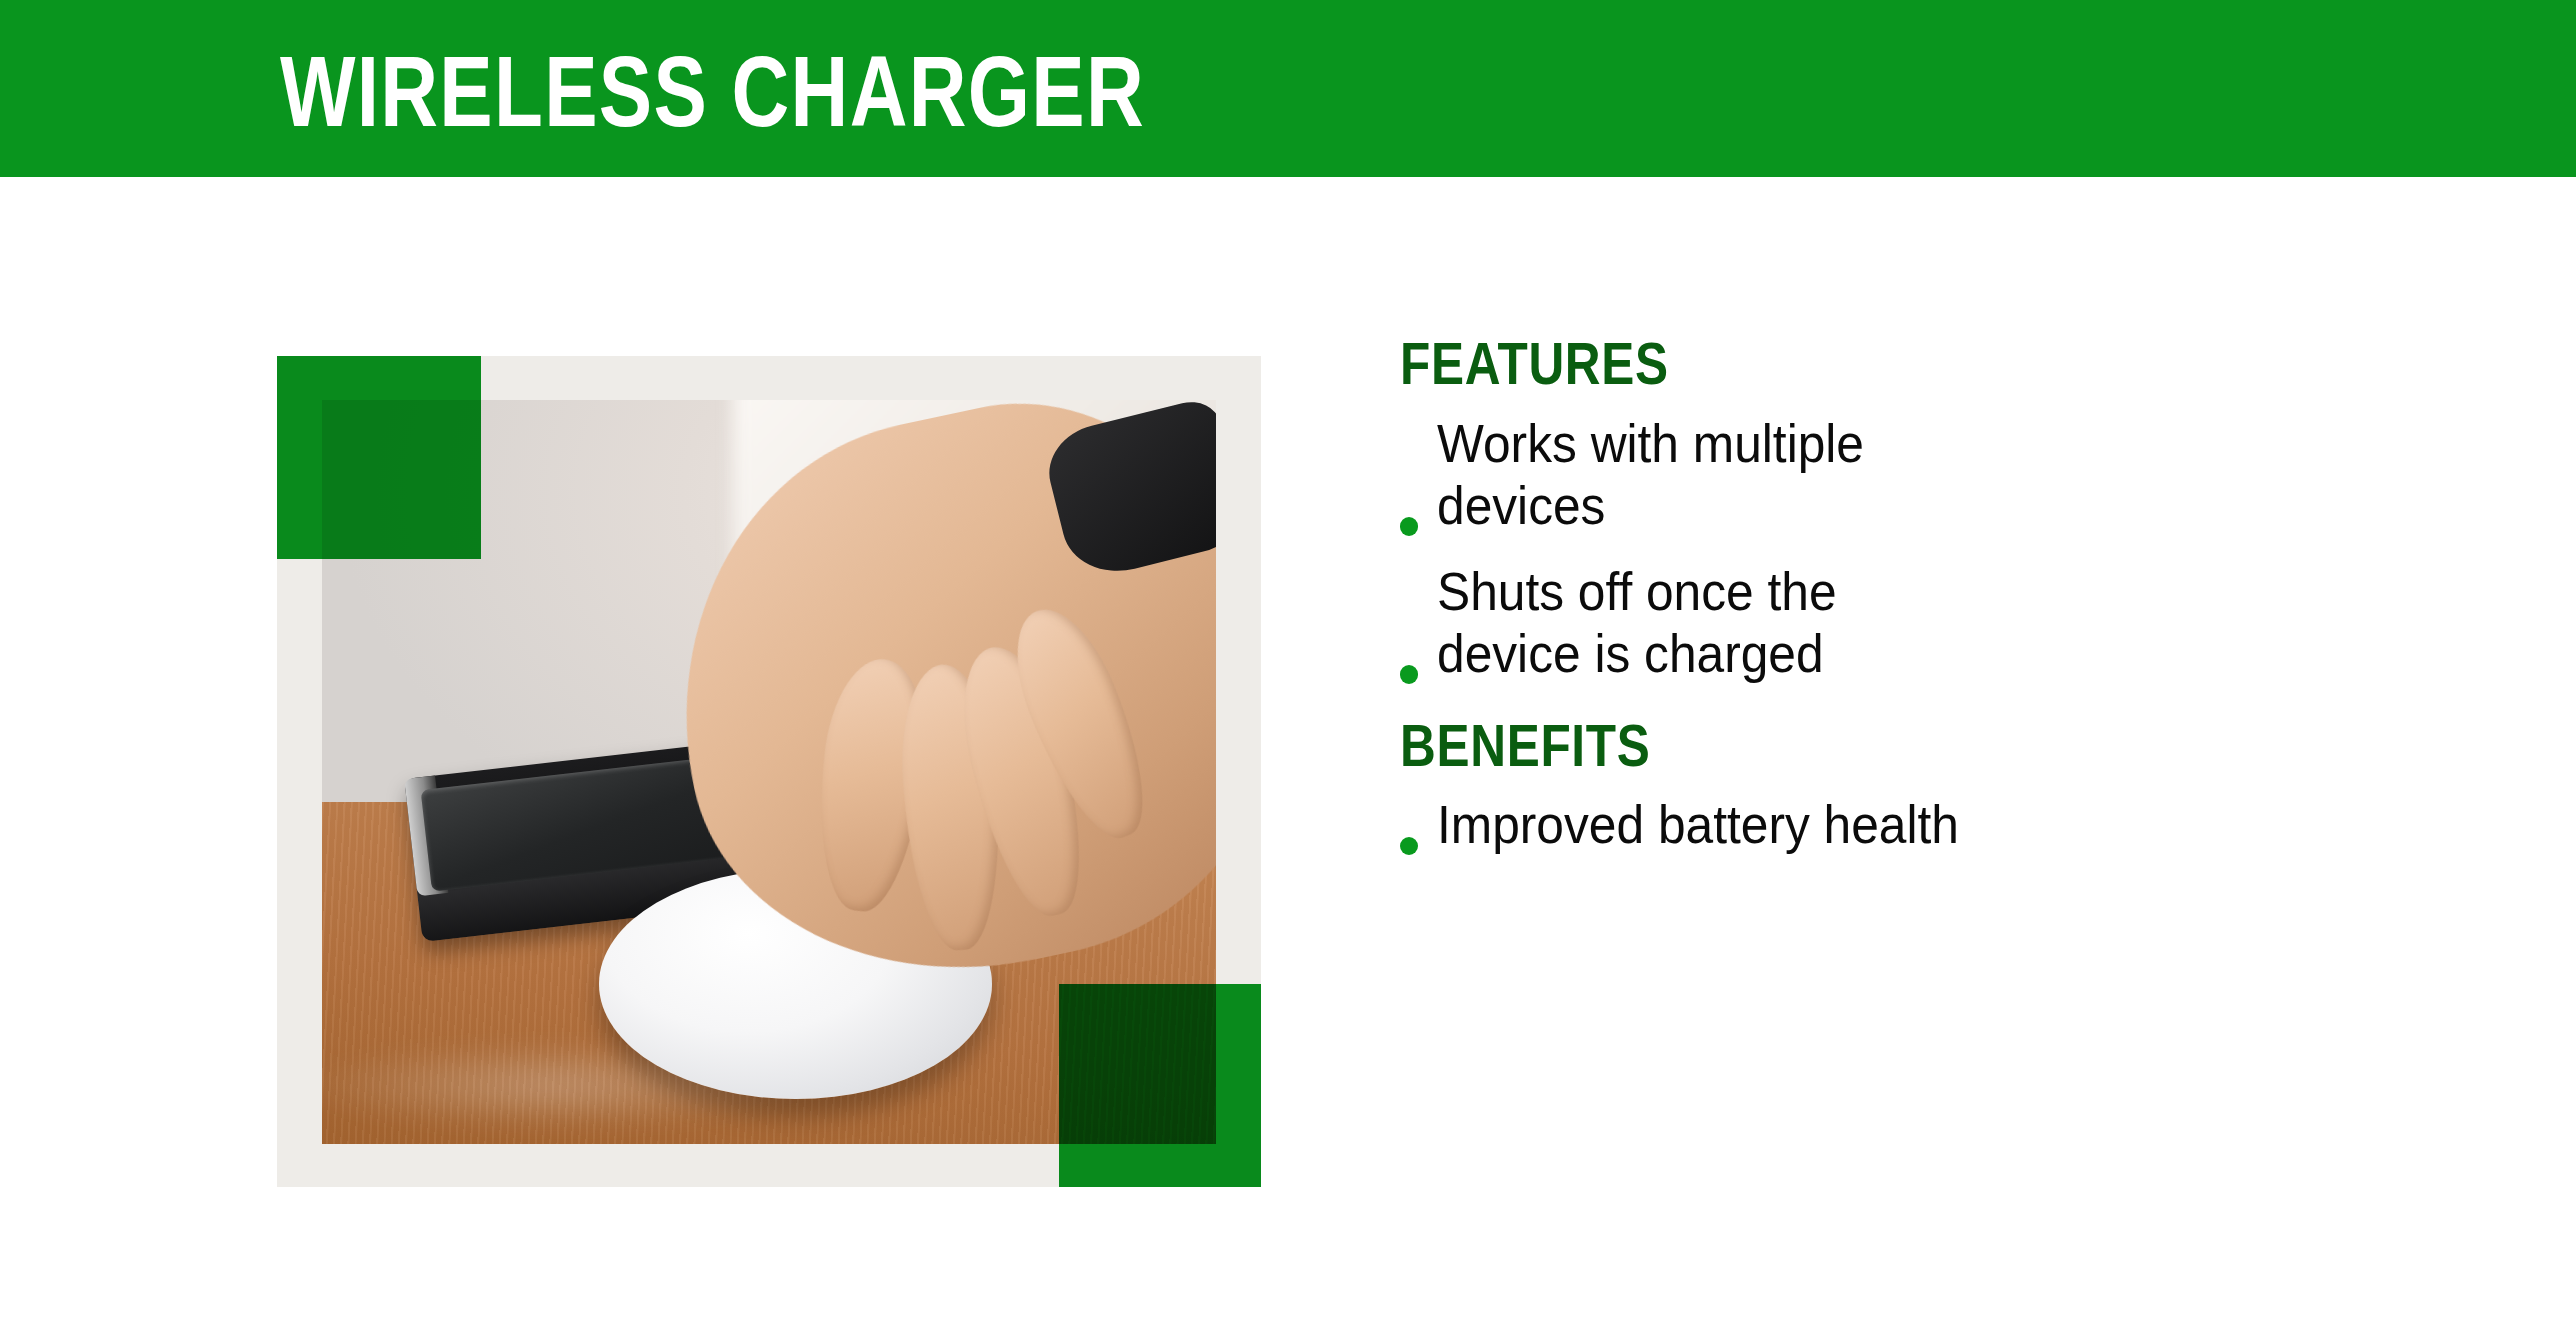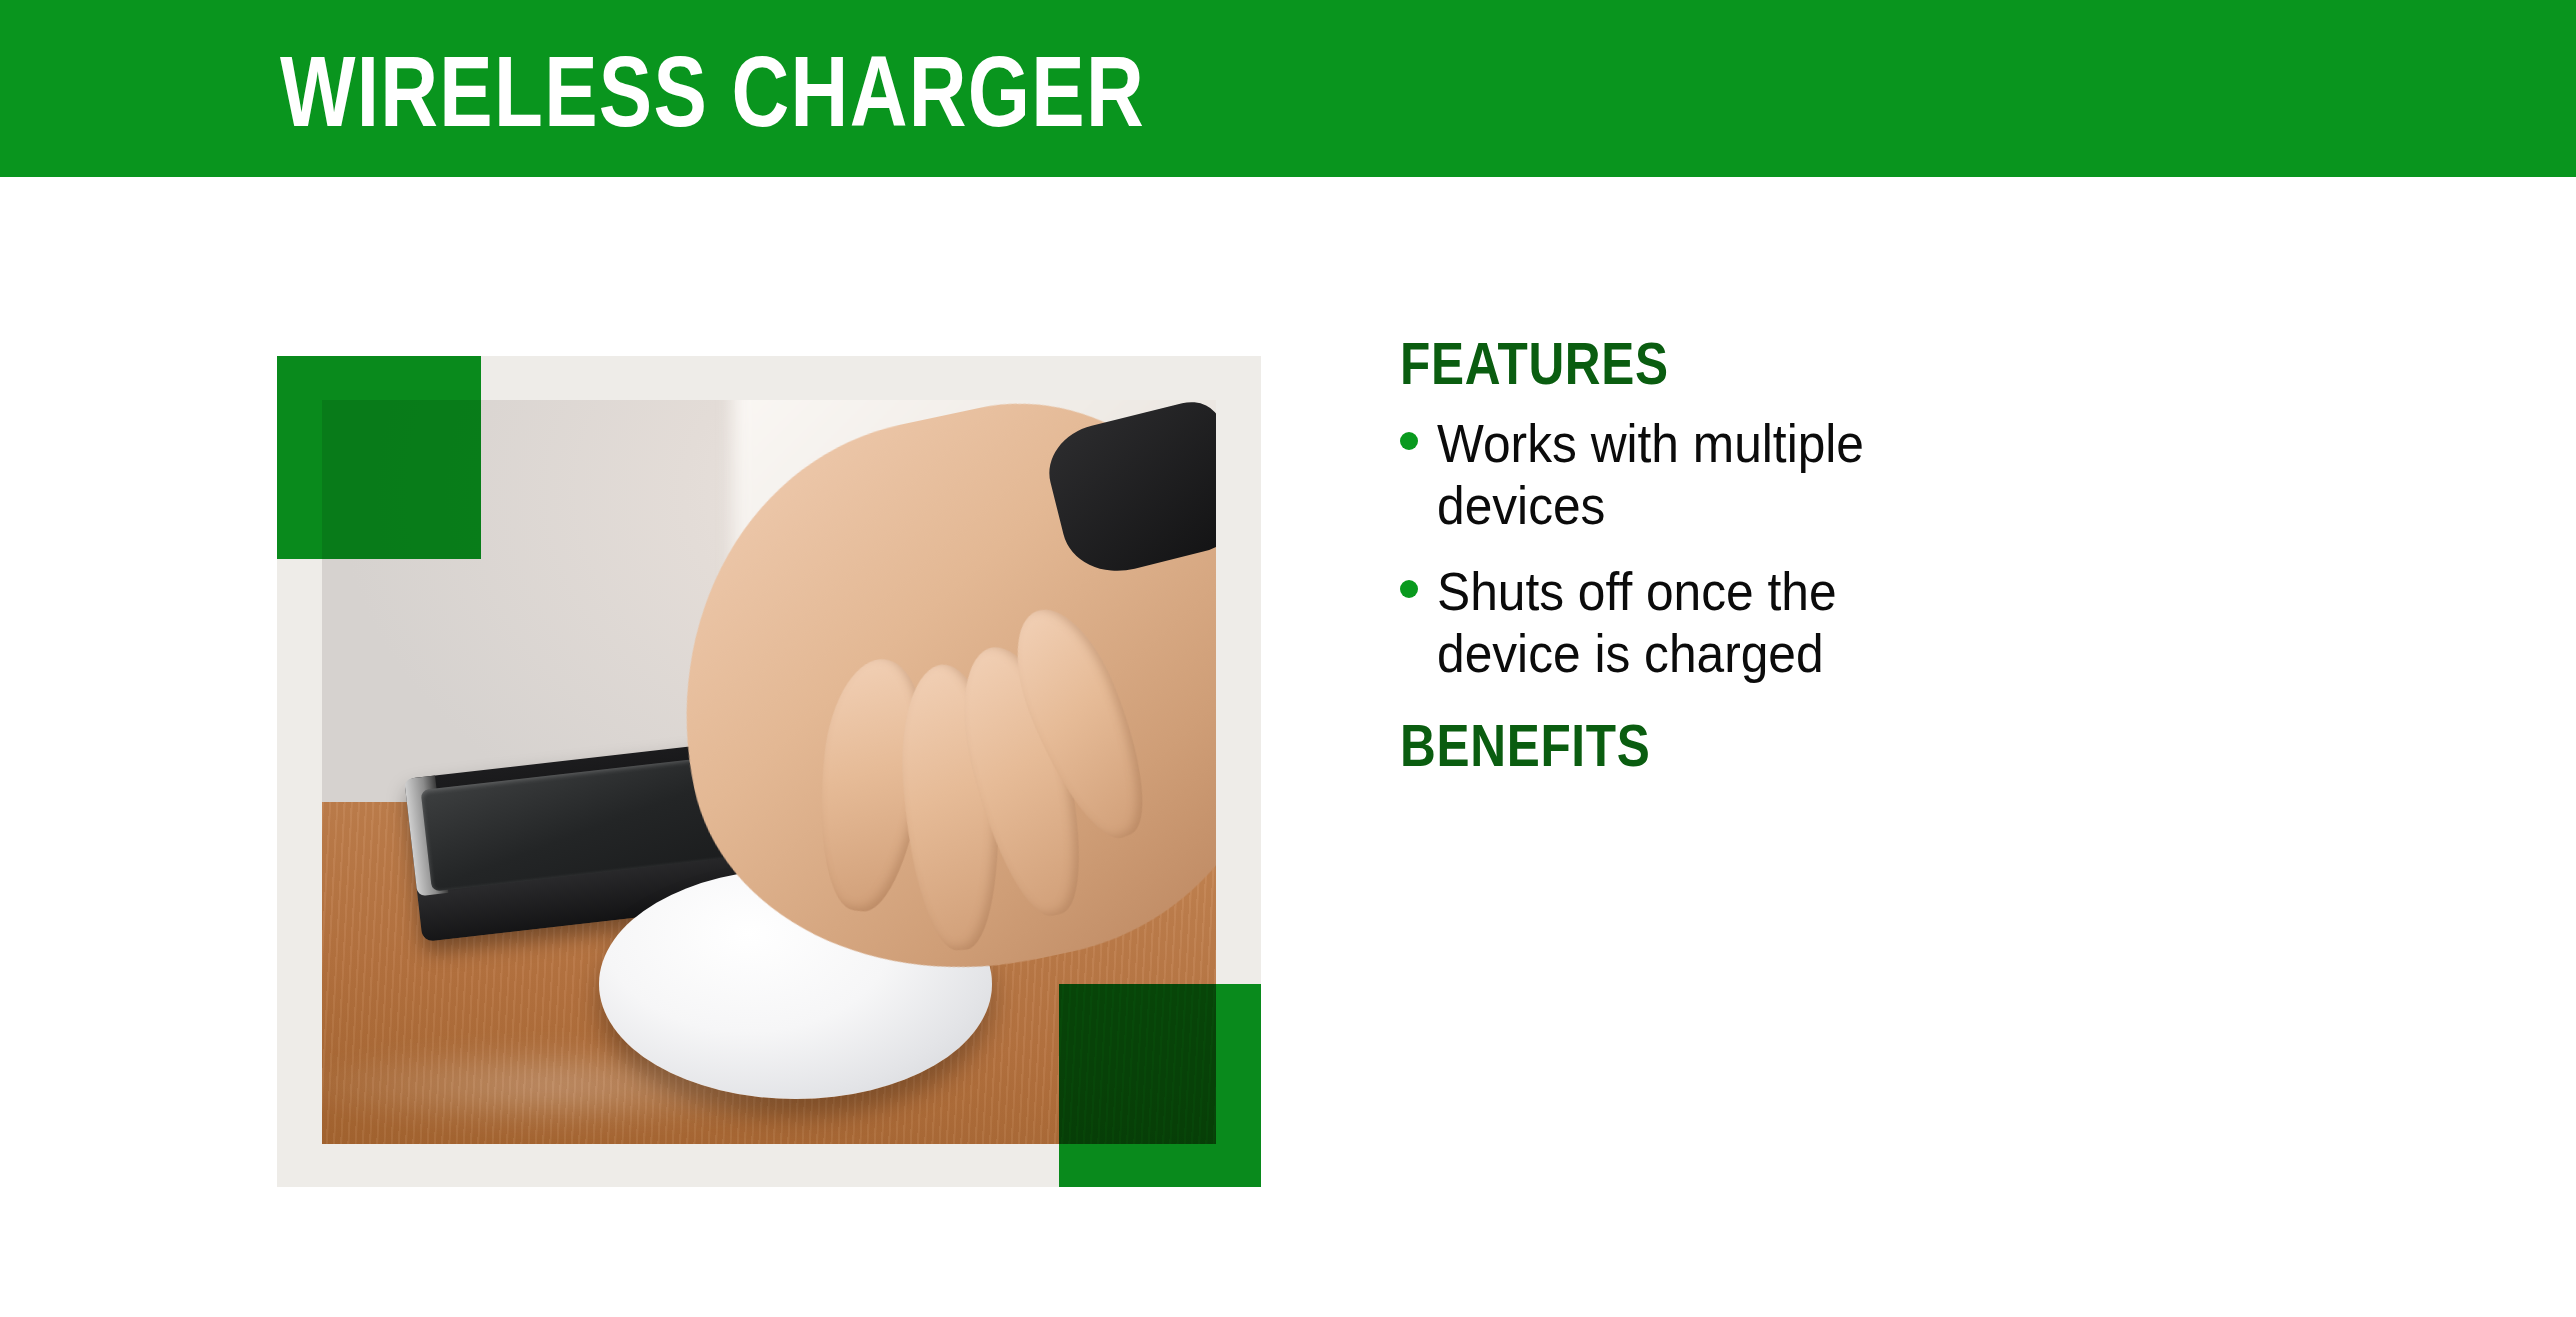--- a/index.html
+++ b/index.html
@@ -159,21 +159,21 @@
     letter-spacing:0.8px;
     color:#0a5d10;
     transform:scaleX(0.84);
     transform-origin:left top;
     white-space:nowrap;
   }
   .sec-head.benefits { margin-top:32px; }
   .blist { list-style:none; margin-top:17.5px; }
   .bitem {
     display:flex;
-    align-items:flex-start;
+    align-items:flex-end;
     margin-bottom:24px;
   }
   .bitem:last-child { margin-bottom:0; }
   .dot {
     flex:0 0 auto;
     width:18.3px; height:18.3px;
     border-radius:50%;
     background:#099a1e;
     margin-top:20.7px;
     margin-right:19px;
@@ -239,16 +239,20 @@
     </li>
     <li class="bitem wrap">
       <span class="dot"></span>
       <span class="btext">Shuts off once the device is charged</span>
     </li>
   </ul>
 
   <div class="sec-head benefits">BENEFITS</div>
 
   <ul class="blist">
+    <li class="bitem">
+      <span class="dot"></span>
+      <span class="btext">Improved battery health</span>
+    </li>
   </ul>
 
 </div>
 
 
 </body></html>

